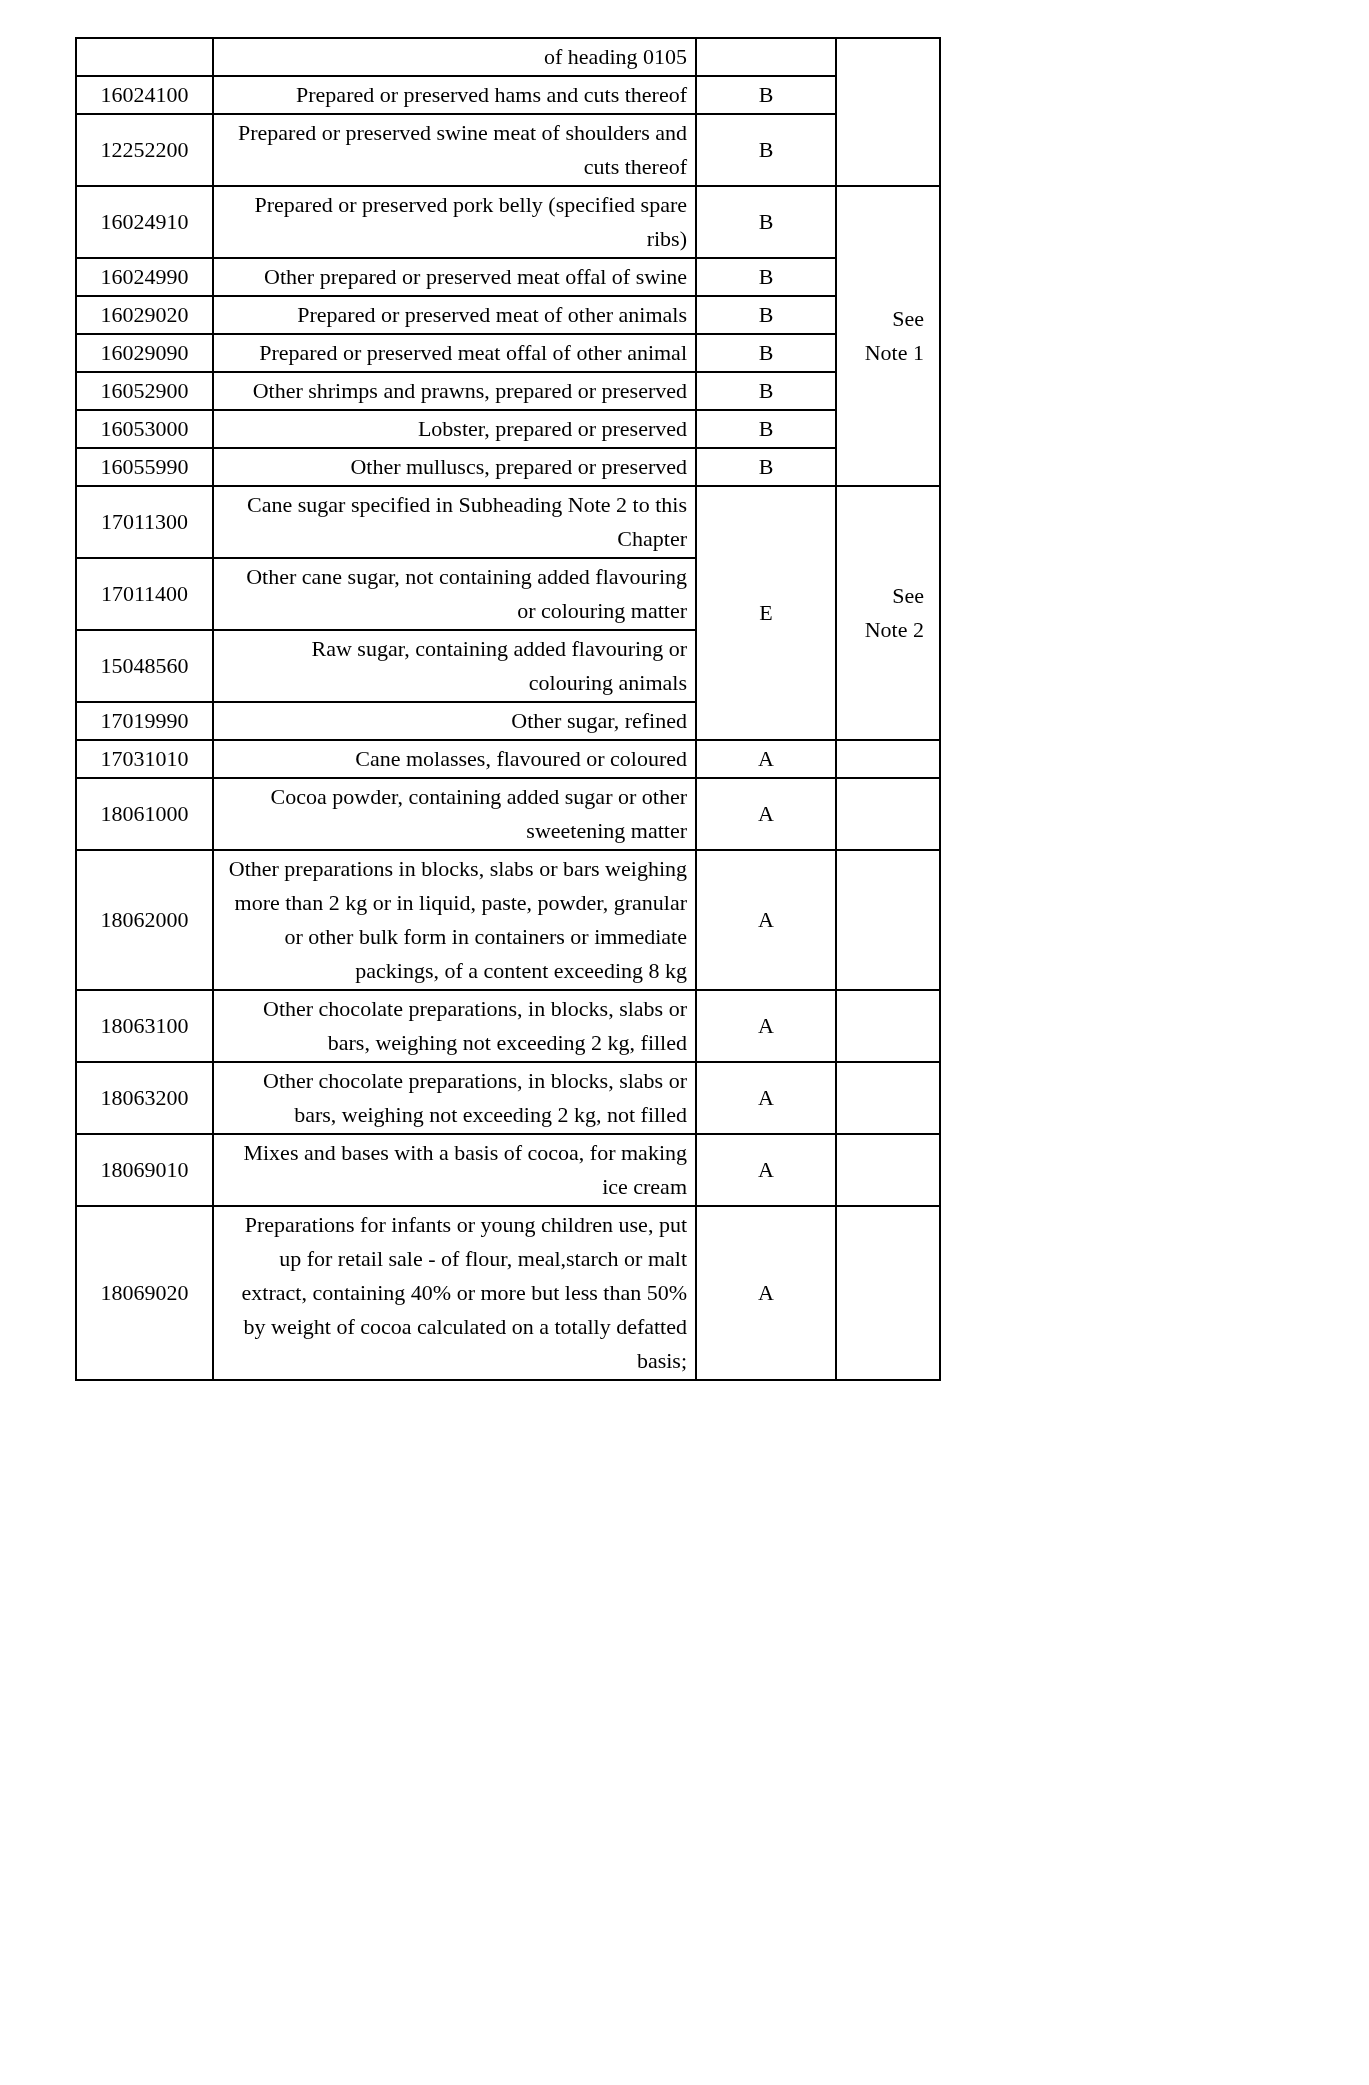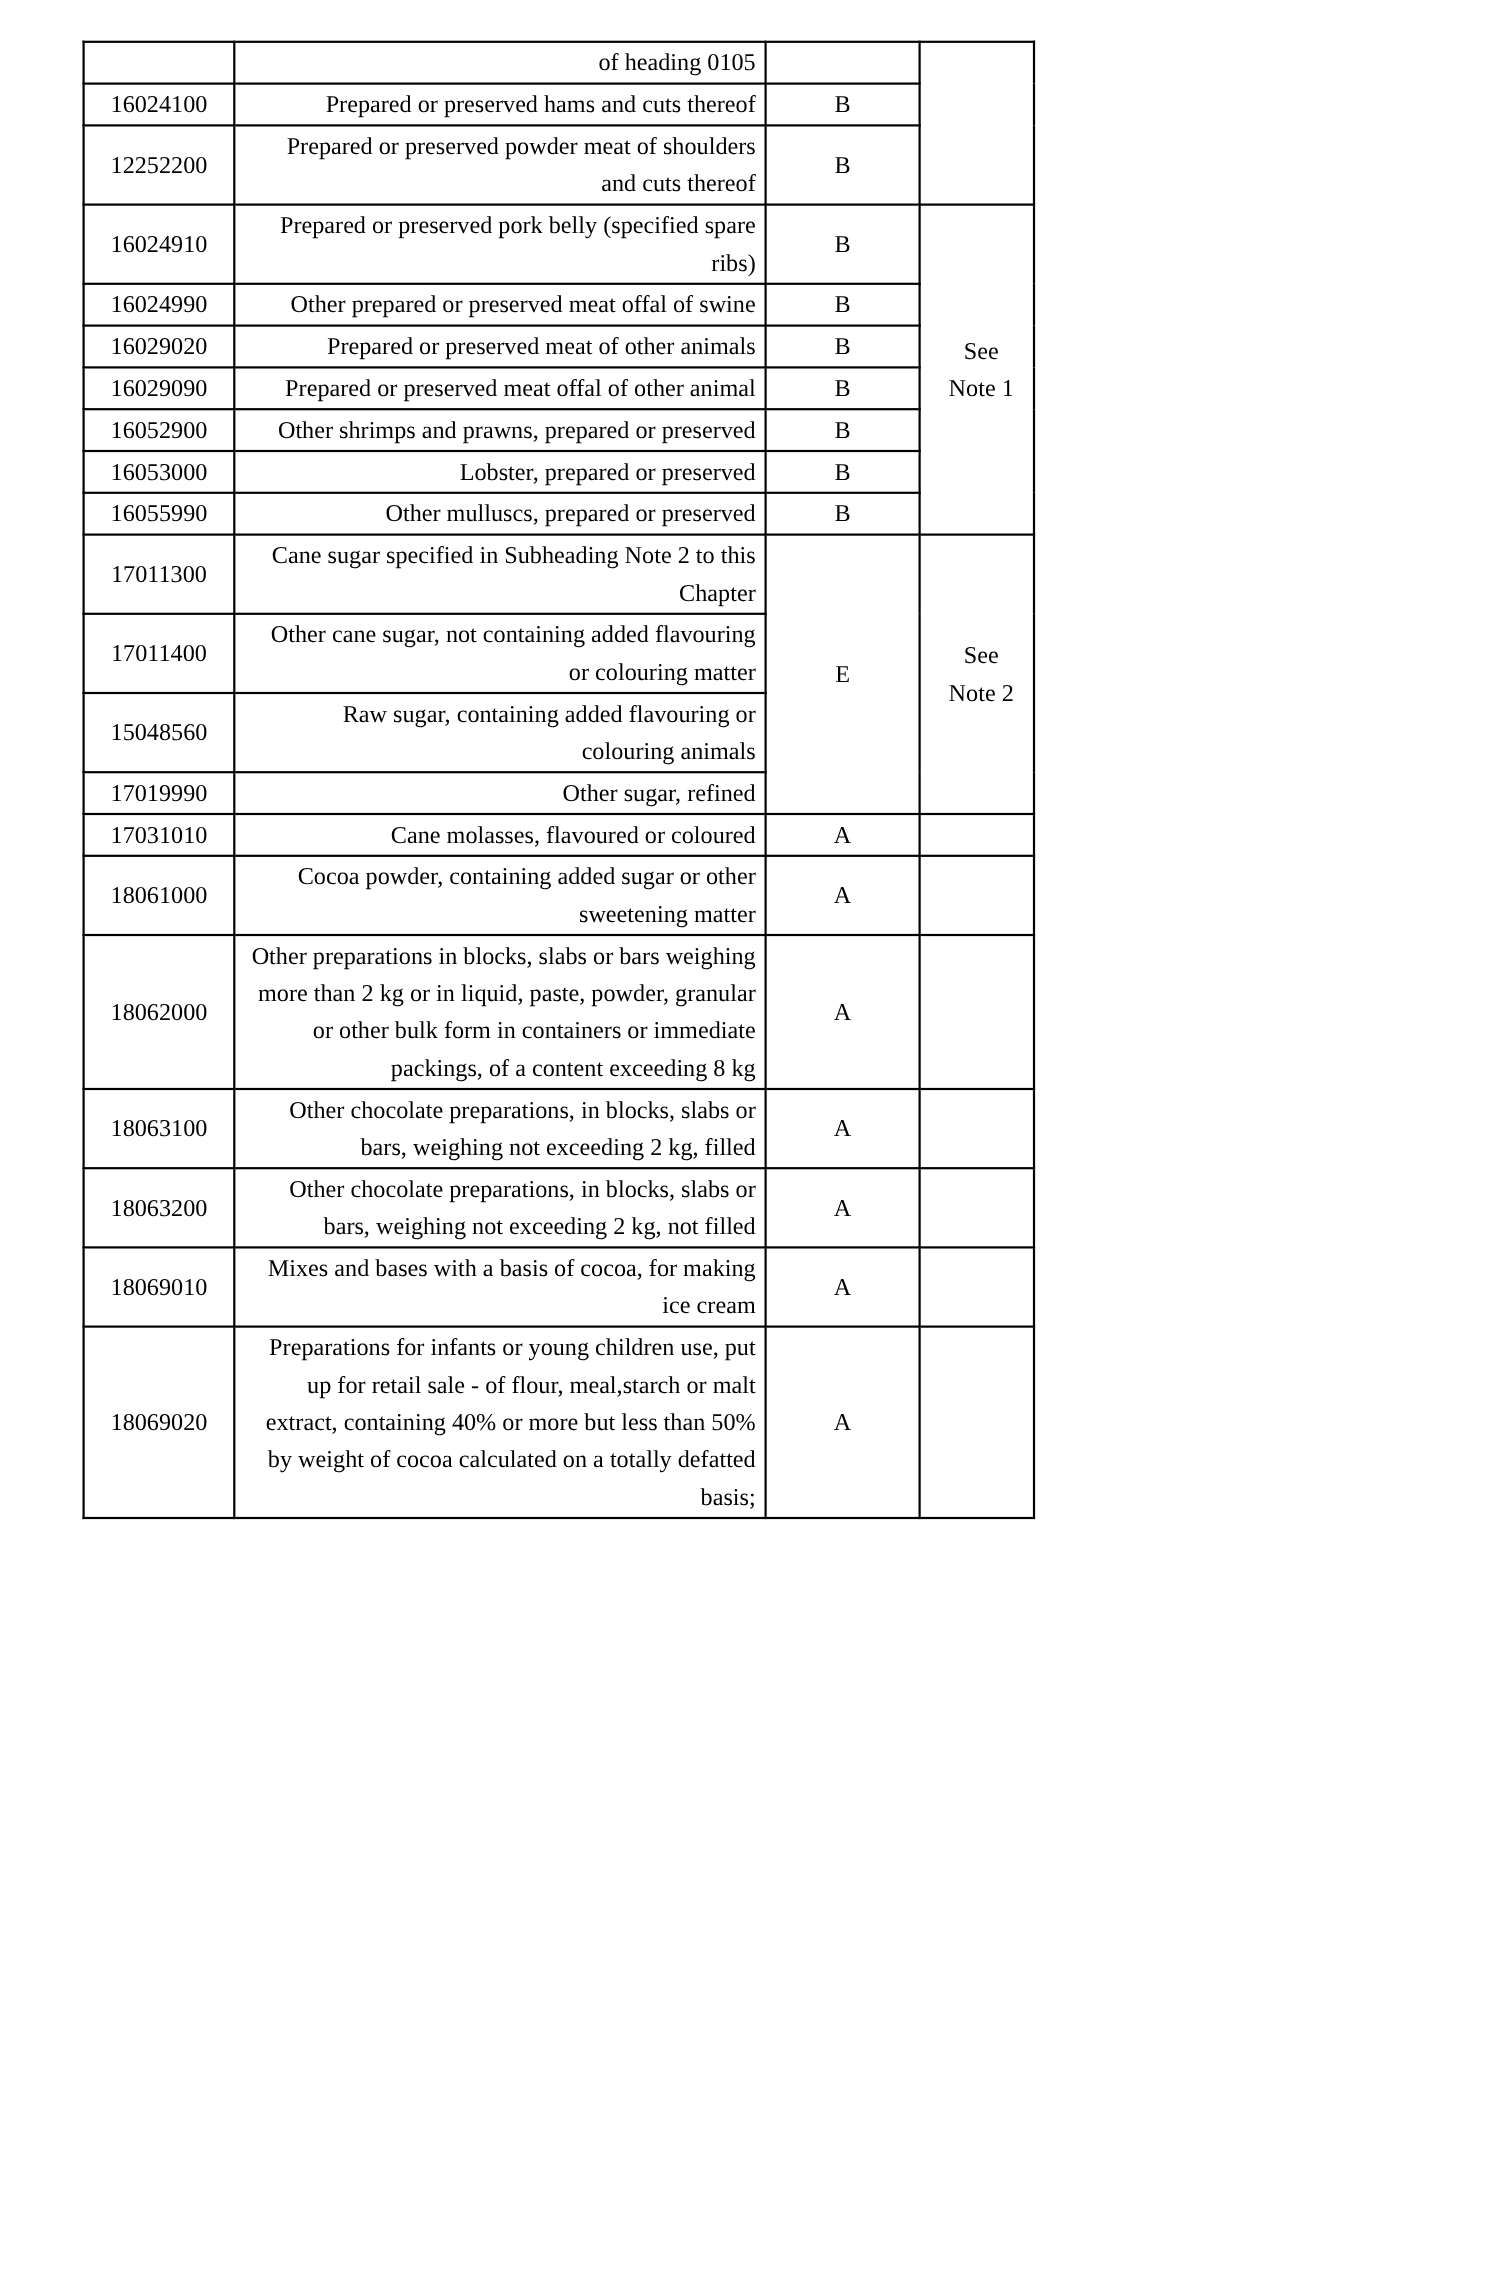--- a/index.html
+++ b/index.html
@@ -33,21 +33,21 @@
   col.col-note { width: 104px; }
   td {
     border: 2px solid #000000;
     padding: 1px 6px;
     vertical-align: middle;
     word-wrap: break-word;
   }
   td.code { text-align: center; padding-left: 2px; padding-right: 2px; }
   td.desc { text-align: right; padding-left: 12px; padding-right: 8px; }
   td.cat  { text-align: center; }
-  td.note { text-align: center; padding-left: 23px; padding-right: 15px; }
+  td.note { text-align: right; padding-left: 23px; padding-right: 15px; }
 </style>
 </head>
 <body>
 
 <div class="page">
   <table class="tariff">
     <colgroup>
       <col class="col-code">
       <col class="col-desc">
       <col class="col-cat">
@@ -60,21 +60,21 @@
           <td class="cat"></td>
           <td class="note" rowspan="3"></td>
         </tr>
         <tr>
           <td class="code">16024100</td>
           <td class="desc">Prepared or preserved hams and cuts thereof</td>
           <td class="cat">B</td>
         </tr>
         <tr>
           <td class="code">12252200</td>
-          <td class="desc">Prepared or preserved powder meat of shoulders and cuts thereof</td>
+          <td class="desc">Prepared or preserved swine meat of shoulders and cuts thereof</td>
           <td class="cat">B</td>
         </tr>
         <tr>
           <td class="code">16024910</td>
           <td class="desc">Prepared or preserved pork belly (specified spare ribs)</td>
           <td class="cat">B</td>
           <td class="note" rowspan="7">See Note 1</td>
         </tr>
         <tr>
           <td class="code">16024990</td>

